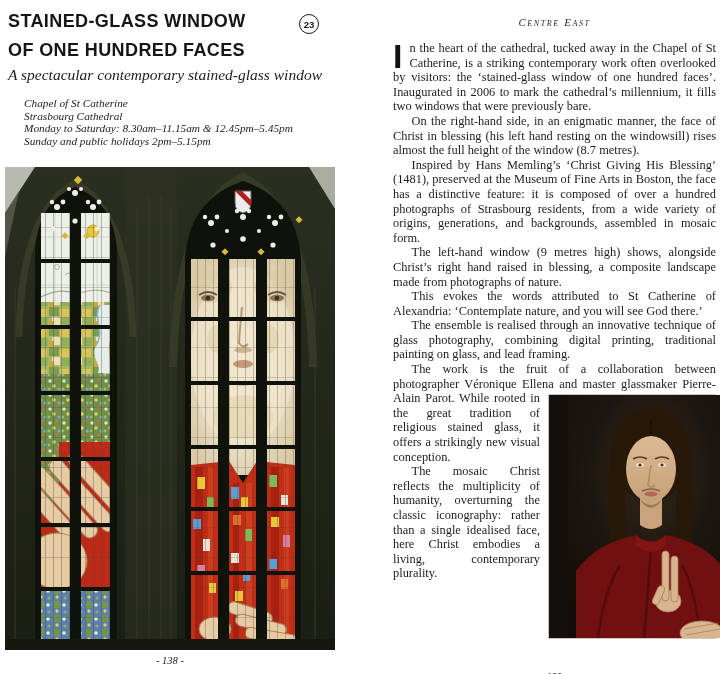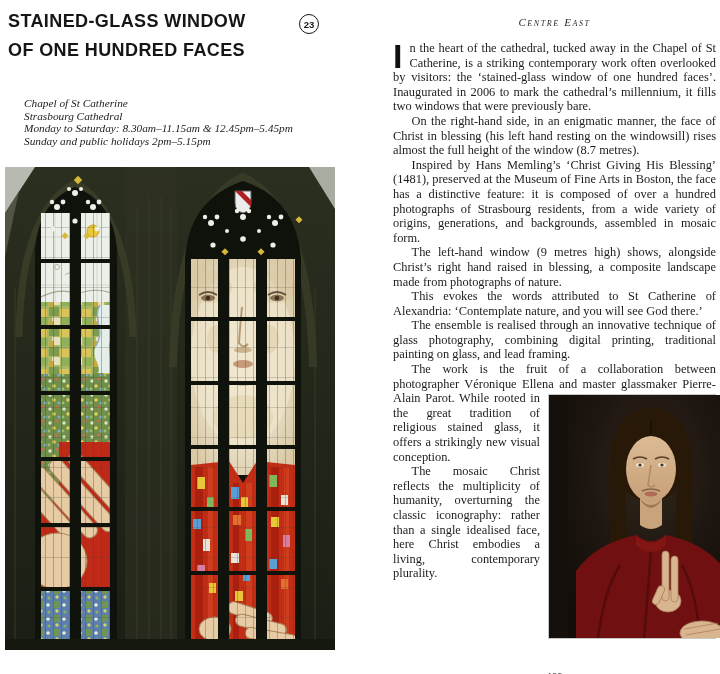--- a/index.html
+++ b/index.html
@@ -42,20 +42,21 @@
 
   <div id="left-page">
 
     <div class="title">
       <div>STAINED-GLASS WINDOW</div>
       <div>OF ONE HUNDRED FACES</div>
     </div>
 
     <div class="badge">23</div>
 
+    <div class="subtitle">A spectacular contemporary stained-glass window</div>
 
     <div class="info">
       <div>Chapel of St Catherine</div>
       <div>Strasbourg Cathedral</div>
       <div>Monday to Saturday: 8.30am–11.15am &amp; 12.45pm–5.45pm</div>
       <div>Sunday and public holidays 2pm–5.15pm</div>
     </div>
 
     <div class="photo-wrap">
       <svg width="330" height="483" viewBox="0 0 330 483" xmlns="http://www.w3.org/2000/svg">
@@ -293,20 +294,21 @@
             <rect x="218" y="82" width="5" height="5" transform="rotate(45 220 84)"></rect>
             <rect x="254" y="82" width="5" height="5" transform="rotate(45 256 84)"></rect>
             <rect x="292" y="50" width="5" height="5" transform="rotate(45 294 52)"></rect>
           </g>
         </g>
 
         <rect x="0" y="472" width="330" height="11" fill="#15180f"></rect>
       </svg>
     </div>
 
+    <div class="pagenum" id="pn-left">- 138 -</div>
   </div>
 
   <div id="right-page">
 
     <div class="runhead">Centre East</div>
 
     <div class="body-col">
       <p class="first"><span class="dropcap">I</span><span>n the heart of the cathedral, tucked away in the Chapel of St Catherine, is a striking contemporary work often overlooked by visitors: the ‘stained-glass window of one hundred faces’. Inaugurated in 2006 to mark the cathedral’s millennium, it fills two windows that were previously bare.</span></p>
       <p>On the right-hand side, in an enigmatic manner, the face of Christ in blessing (his left hand resting on the windowsill) rises almost the full height of the window (8.7 metres).</p>
       <p>Inspired by Hans Memling’s ‘Christ Giving His Blessing’ (1481), preserved at the Museum of Fine Arts in Boston, the face has a distinctive feature: it is composed of over a hundred photographs of Strasbourg residents, from a wide variety of origins, generations, and backgrounds, assembled in mosaic form.</p>

